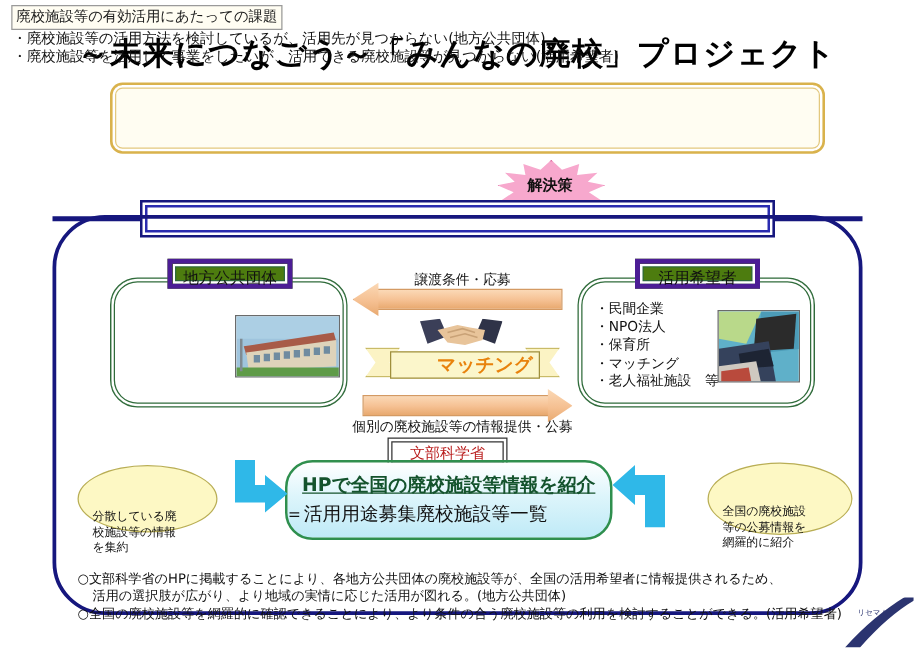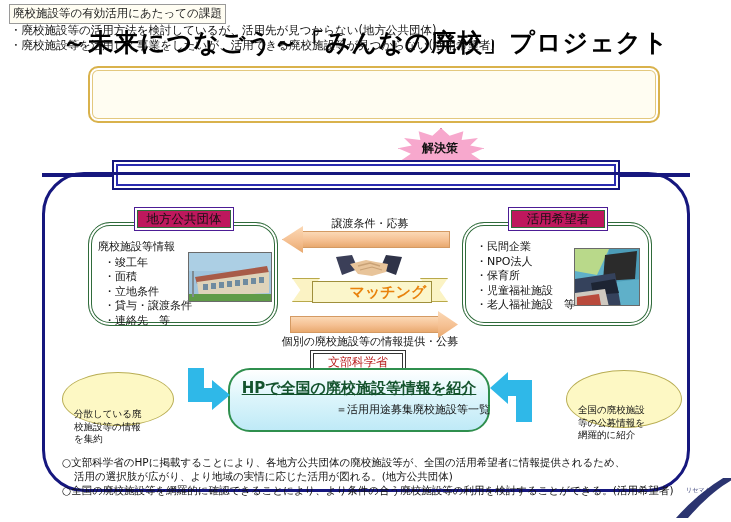--- a/index.html
+++ b/index.html
@@ -148,22 +148,22 @@
     box-sizing: border-box;
     background: #ffffff;
     box-shadow: inset 0 0 0 2px #ffffff, inset 0 0 0 3px #2f6b3a;
   }
   #panel-local   { left: 88px;  top: 222px; width: 190px; height: 104px; }
   #panel-user    { left: 462px; top: 222px; width: 190px; height: 104px; }
 
   
   .panel-tab {
     position: absolute;
-    background: #be185d;
-    border: 1px solid #4c1d95;
+    background: #4d7c0f;
+    border: 4px solid #4c1d95;
     box-sizing: border-box;
     box-shadow: inset 0 0 0 2px #ffffff, inset 0 0 0 3px #2f6b3a;
     text-align: center;
     font-size: 12.5px;
     color: #111111;
     line-height: 22px;
     white-space: nowrap;
   }
   #tab-local { left: 134px; top: 207px; width: 100px; height: 24px; }
   #tab-user  { left: 508px; top: 207px; width: 100px; height: 24px; }
@@ -299,22 +299,22 @@
     left: 228px; top: 379px;
     width: 262px; text-align: center;
     font-size: 15px; font-weight: bold;
     color: #14532d;
     text-decoration: underline;
     white-space: nowrap;
   }
   #hp-line-2 {
     position: absolute;
     left: 228px; top: 402px;
-    width: 262px; text-align: right;
-    font-size: 11px;
+    width: 262px; text-align: left;
+    font-size: 15px;
     color: #111111;
     white-space: nowrap;
   }
 
   
   #cyan-arrow-left  { position: absolute; left: 182px; top: 368px; width: 48px; height: 54px; }
   #cyan-arrow-right { position: absolute; left: 490px; top: 366px; width: 48px; height: 56px; }
 
   
   .callout {
@@ -394,28 +394,20 @@
   <div id="solution-star-label">解決策</div>
 
   <div class="banner-wing" id="banner-wing-left"></div>
   <div class="banner-wing" id="banner-wing-right"></div>
   <div id="banner"></div>
 
   <div id="outer-frame"></div>
 
   <div class="green-panel" id="panel-local"></div>
   <div class="panel-tab" id="tab-local">地方公共団体</div>
-  <div class="panel-list" id="list-local">
-    <div class="list-head">廃校施設等情報</div>
-    <div class="list-item">・竣工年</div>
-    <div class="list-item">・面積</div>
-    <div class="list-item">・立地条件</div>
-    <div class="list-item">・貸与・譲渡条件</div>
-    <div class="list-item">・連絡先　等</div>
-  </div>
 
   <div class="photo" id="photo-school">
     <svg width="84" height="50" viewBox="0 0 84 50" preserveAspectRatio="none">
       <rect x="0" y="0" width="84" height="50" fill="#9fc4dd"></rect>
       <rect x="0" y="0" width="84" height="18" fill="#accfe4"></rect>
       <polygon points="6,24 78,13 80,20 8,31" fill="#a85b48"></polygon>
       <polygon points="8,29 80,19 80,40 10,44" fill="#ded3ba"></polygon>
       <g fill="#6f8ba0">
         <rect x="14" y="31" width="5" height="6"></rect>
           <rect x="22" y="30" width="5" height="6"></rect>
@@ -430,21 +422,21 @@
       <rect x="3" y="18" width="2" height="26" fill="#7f8b93"></rect>
     </svg>
   </div>
 
   <div class="green-panel" id="panel-user"></div>
   <div class="panel-tab" id="tab-user">活用希望者</div>
   <div class="panel-list" id="list-user">
     <div class="list-item">・民間企業</div>
     <div class="list-item">・NPO法人</div>
     <div class="list-item">・保育所</div>
-    <div class="list-item">・児童福祉施設</div>
+    <div class="list-item">・マッチング</div>
     <div class="list-item">・老人福祉施設　等</div>
   </div>
 
   <div class="photo" id="photo-user">
     <svg width="66" height="58" viewBox="0 0 66 58" preserveAspectRatio="none">
       <rect x="0" y="0" width="66" height="58" fill="#5fb0c9"></rect>
       <polygon points="0,0 34,0 22,26 0,22" fill="#b9d98a"></polygon>
       <polygon points="34,0 66,0 66,30 30,34" fill="#4c9cb8"></polygon>
       <polygon points="30,6 62,2 60,30 28,32" fill="#2b2b2b"></polygon>
       <polygon points="0,30 40,24 46,58 0,58" fill="#35425c"></polygon>

